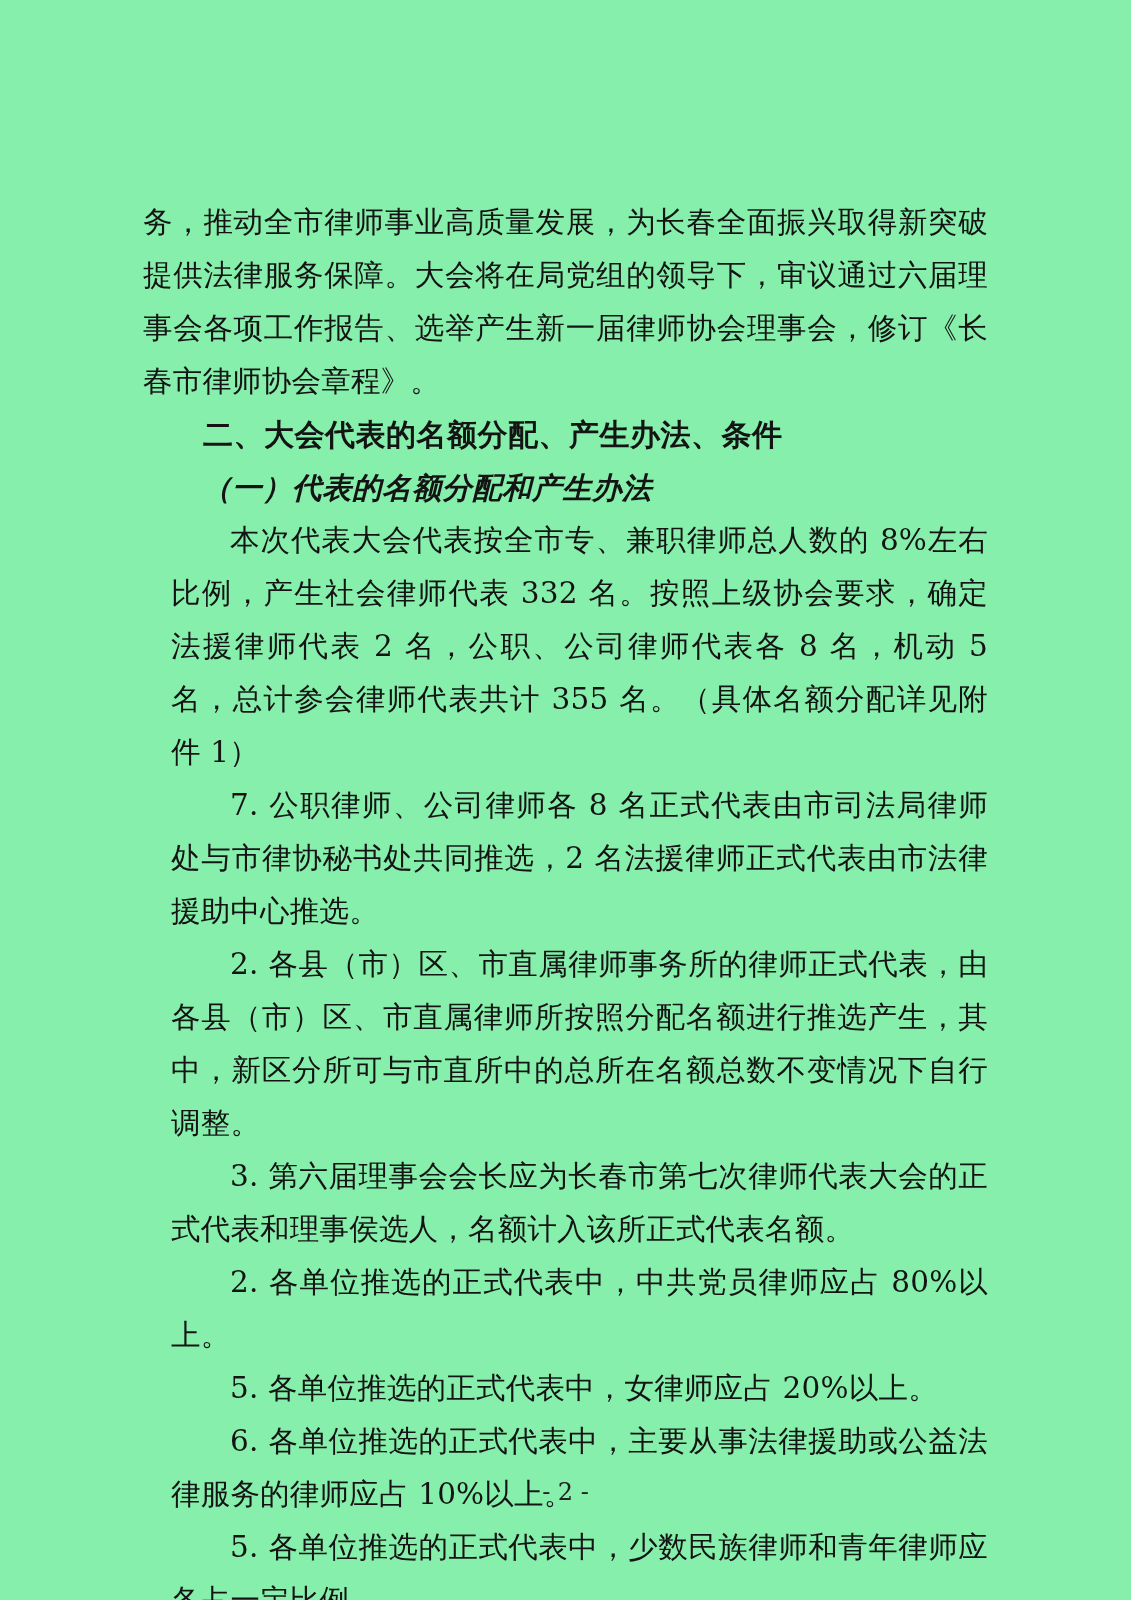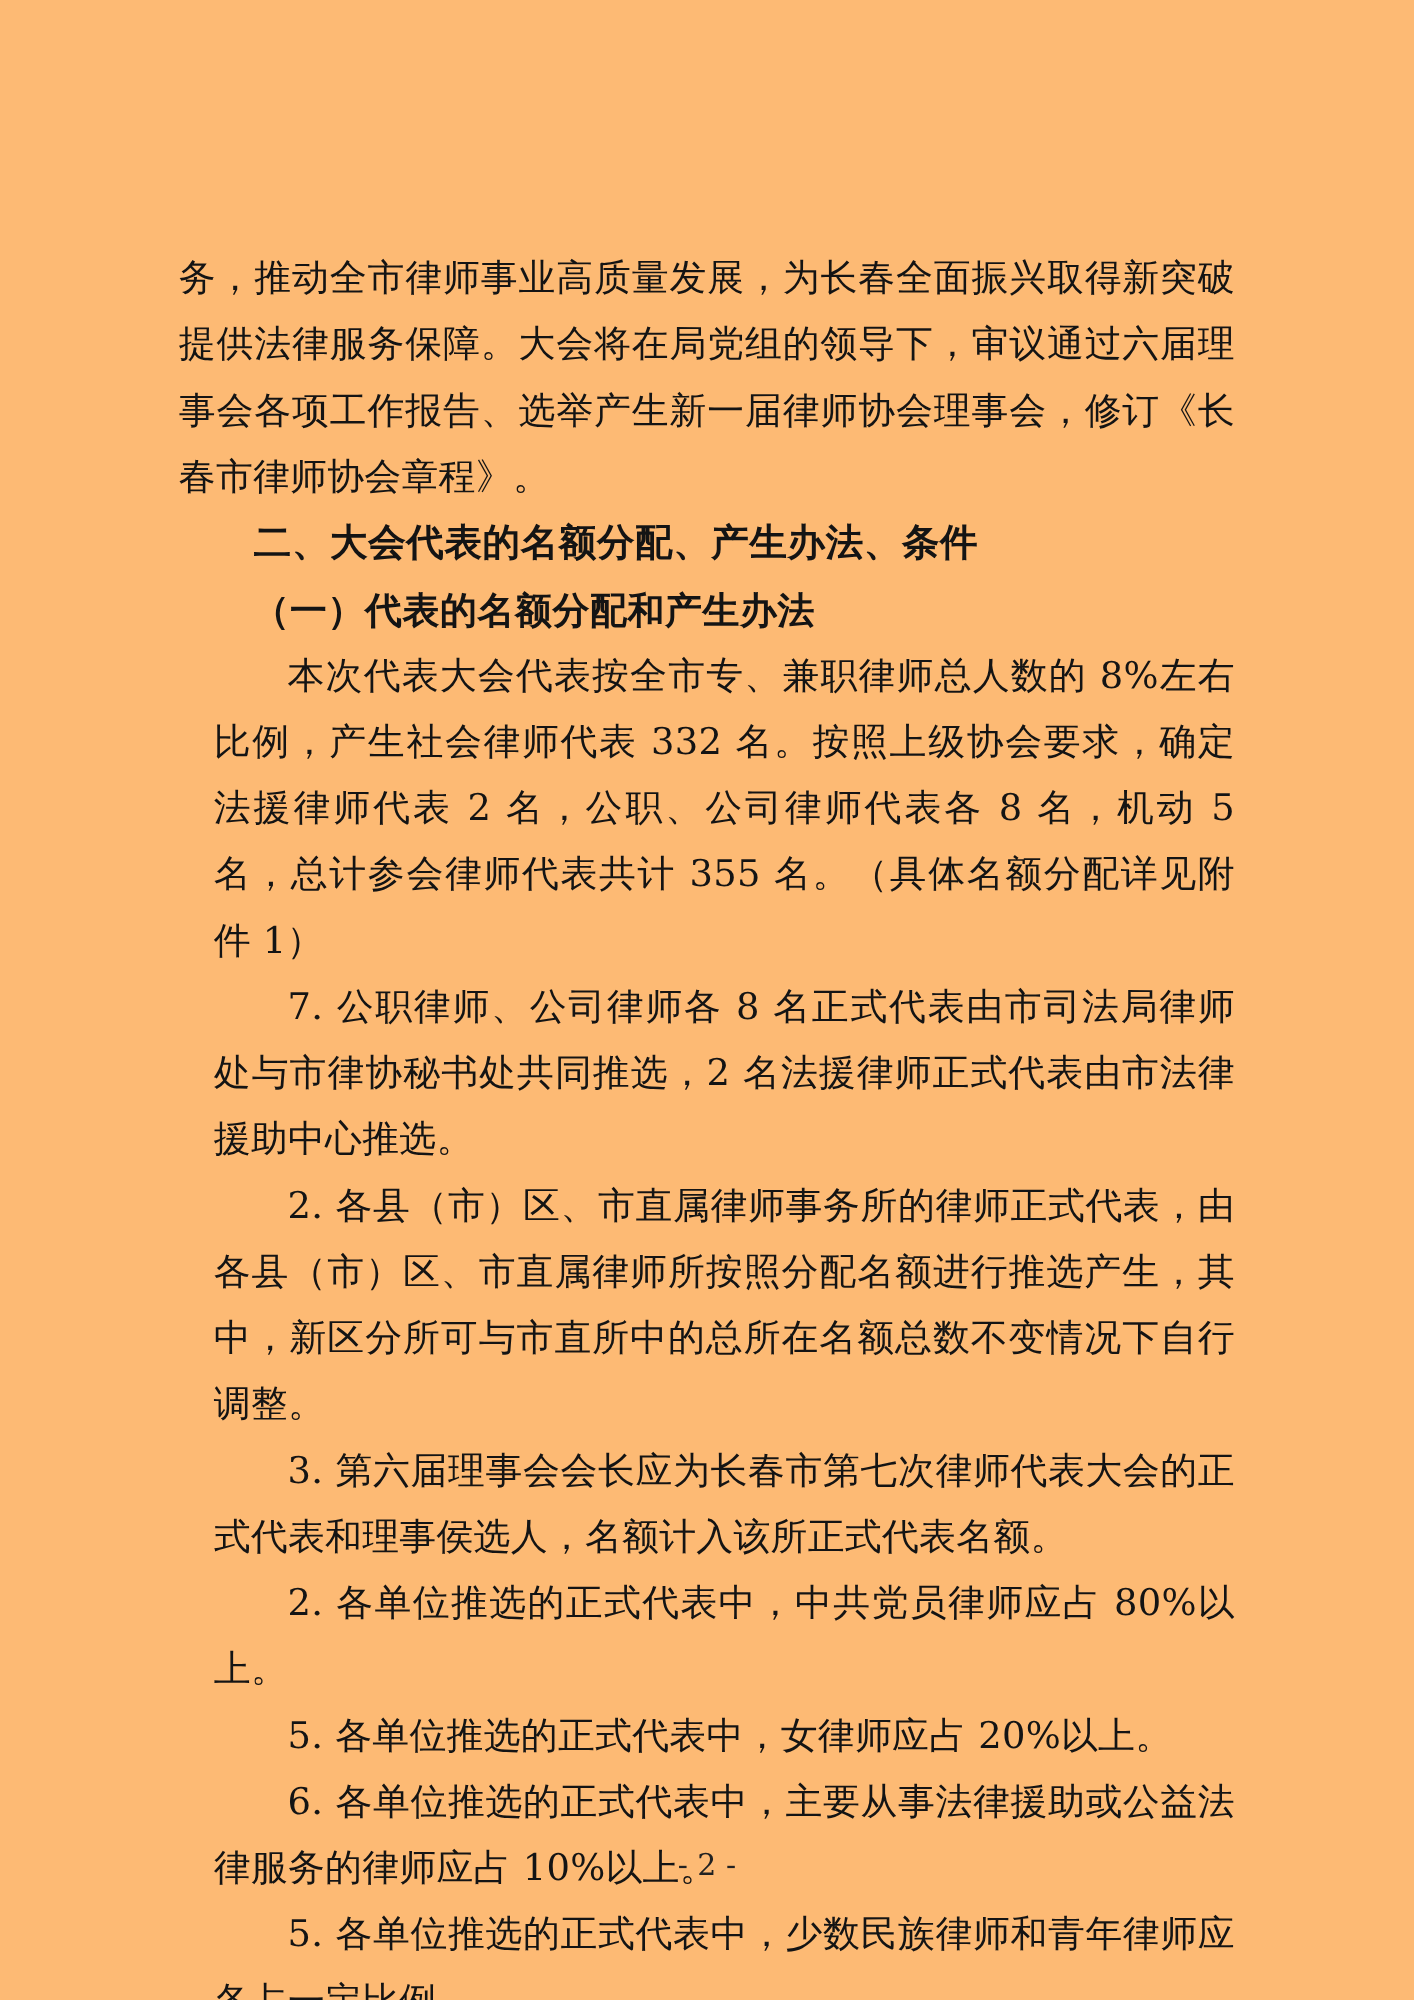--- a/index.html
+++ b/index.html
@@ -4,21 +4,21 @@
 <style>
   html, body {
     margin: 0;
     padding: 0;
     background: #ffffff;
   }
   .page {
     position: relative;
     width: 1131px;
     height: 1600px;
-    background: #fdba74;
+    background: #86efac;
     margin: 0 auto;
     overflow: hidden;
     font-family: "DejaVu Serif", "Liberation Serif", serif;
     color: #111111;
   }
   .content {
     position: absolute;
     left: 143px;
     top: 196px;
     width: 845px;
@@ -45,20 +45,21 @@
     font-size: 30px;
     line-height: 53px;
     letter-spacing: 0.5px;
   }
   .heading-2 {
     font-weight: bold;
     text-indent: 2em;
     font-size: 29.5px;
     line-height: 53px;
     letter-spacing: 0.5px;
+    font-style: italic;
   }
   .footer {
     position: absolute;
     left: 0;
     top: 1478px;
     width: 1131px;
     text-align: center;
     font-size: 24px;
     color: #222222;
     font-family: "DejaVu Serif", "Liberation Serif", serif;

